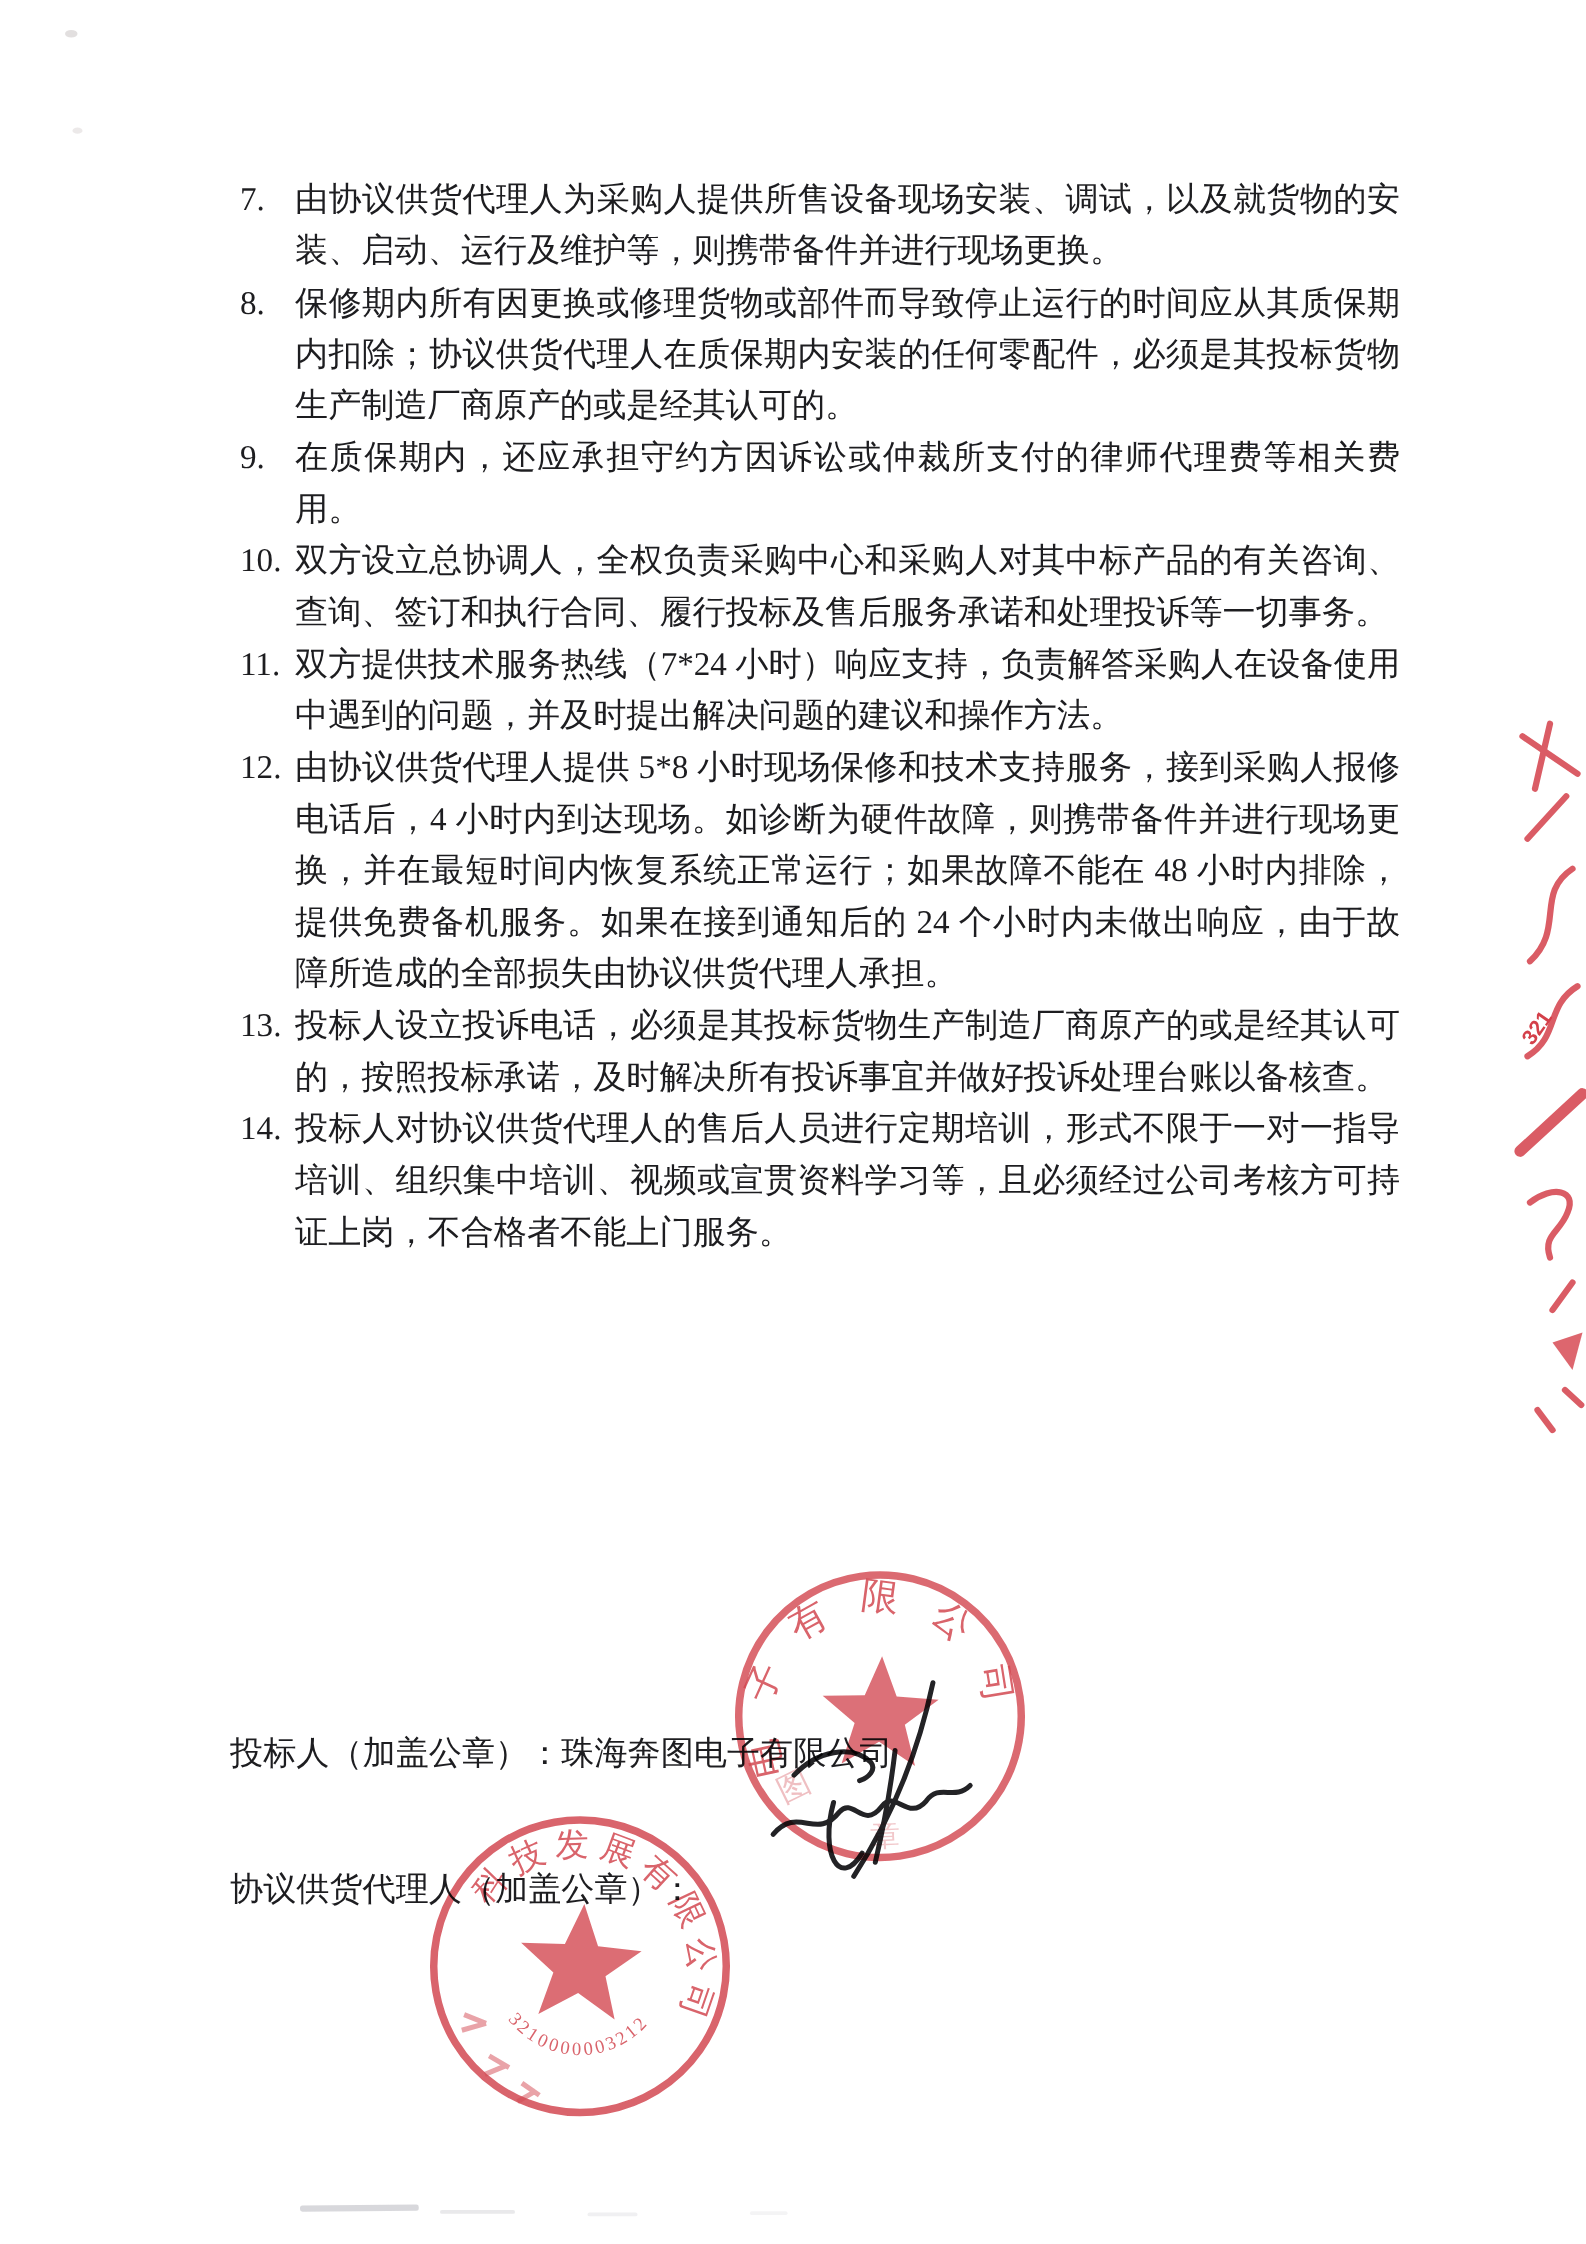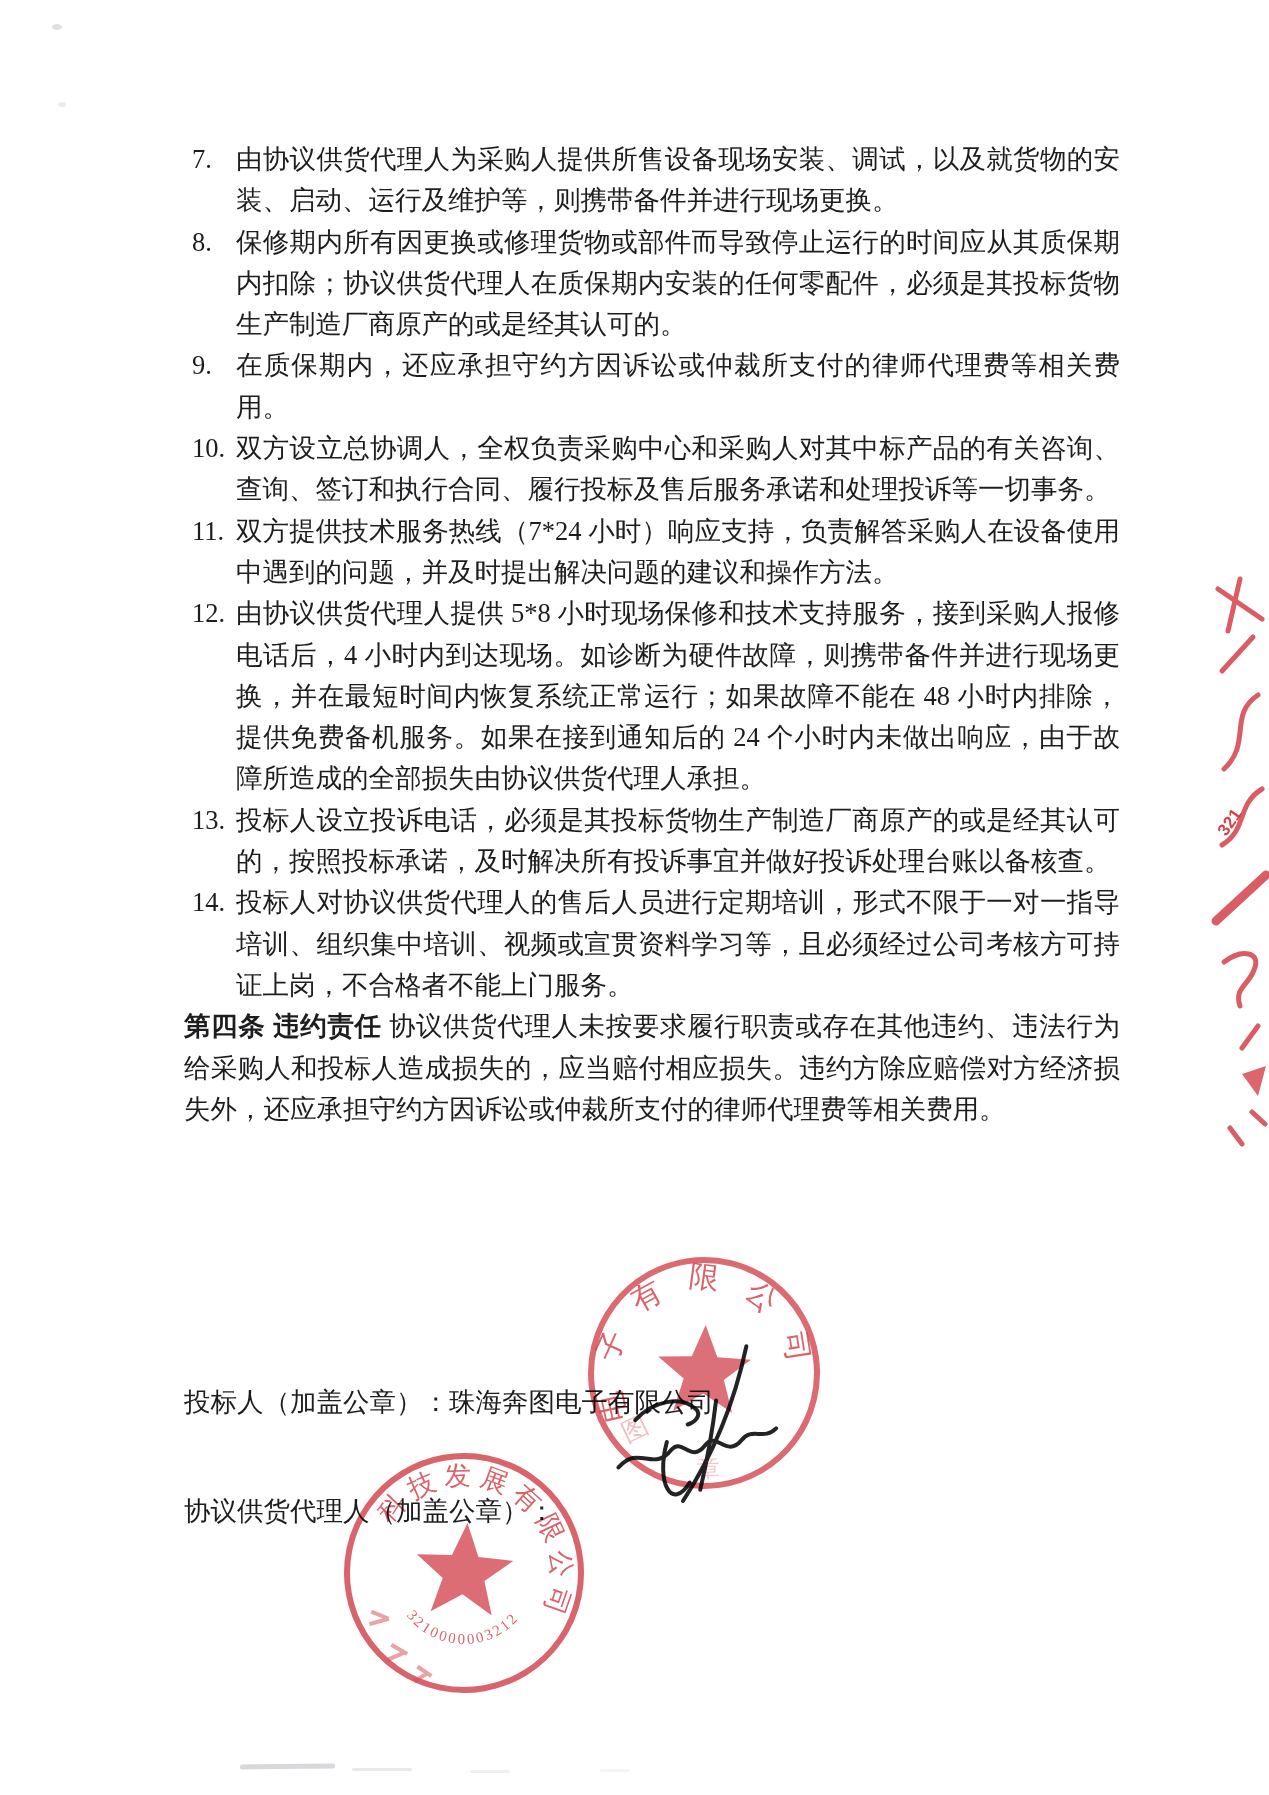--- a/index.html
+++ b/index.html
@@ -68,21 +68,20 @@
     </div>
     <div class="li">
       <span class="num">13.</span>
       <span class="txt">投标人设立投诉电话，必须是其投标货物生产制造厂商原产的或是经其认可的，按照投标承诺，及时解决所有投诉事宜并做好投诉处理台账以备核查。</span>
     </div>
     <div class="li">
       <span class="num">14.</span>
       <span class="txt">投标人对协议供货代理人的售后人员进行定期培训，形式不限于一对一指导培训、组织集中培训、视频或宣贯资料学习等，且必须经过公司考核方可持证上岗，不合格者不能上门服务。</span>
     </div>
 
-    <p class="para"><span class="lead">第四条 违约责任</span><span> 协议供货代理人未按要求履行职责或存在其他违约、违法行为给采购人和投标人造成损失的，应当赔付相应损失。违约方除应赔偿对方经济损失外，还应承担守约方因诉讼或仲裁所支付的律师代理费等相关费用。</span></p>
   </div>
 
   <div class="sigline" style="top:1382px;">投标人（加盖公章）：珠海奔图电子有限公司</div>
   <div class="sigline" style="top:1491px;">协议供货代理人（加盖公章）：</div>
 
   <svg class="seal" style="left:574px;top:1243px;" width="260" height="260" viewBox="-130 -130 260 260">
     <g transform="rotate(-8)" fill="none">
       <circle cx="0" cy="0" r="113" stroke="#cf3a44" stroke-width="6" opacity="0.82"></circle>
       <polygon transform="rotate(10)" opacity="0.78" fill="#cf3a44" points="0,-48 12.8,-16.3 46.4,-14.8 20.1,6.2 29.4,38.8 0,20.5 -29.4,38.8 -20.1,6.2 -46.4,-14.8 -12.8,-16.3"></polygon>
       <path id="arcA" d="M -78 38 A 86 86 0 1 1 80 32" fill="none"></path>

